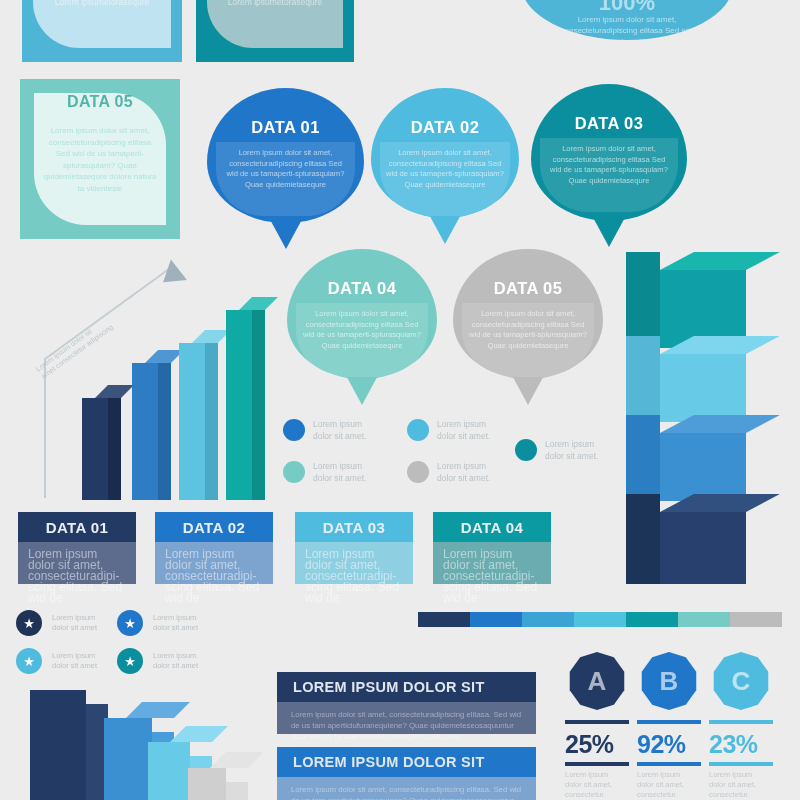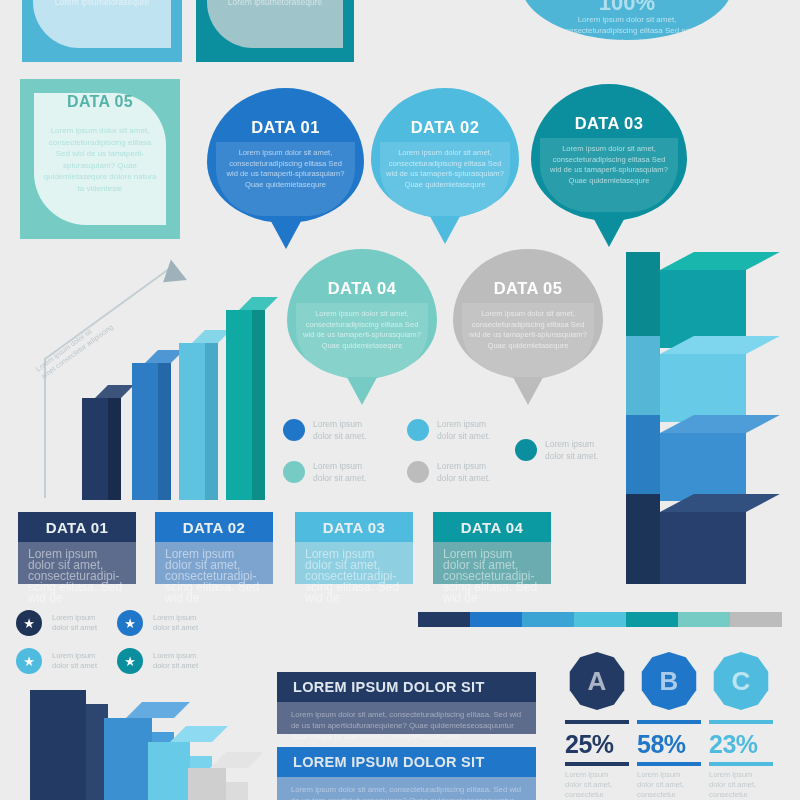--- a/index.html
+++ b/index.html
@@ -355,21 +355,21 @@
     </div>
     <div class="poly" id="poly2" style="left: 152px; top: 0px; background: rgb(79, 187, 223);">
       <span>C</span>
     </div>
 
     <div class="rule" id="rt0" style="left: 5px; top: 68px; width: 64px; background: rgb(34, 58, 100);"></div>
     <div class="rule" id="rt1" style="left: 77px; top: 68px; width: 64px; background: rgb(32, 119, 201);"></div>
     <div class="rule" id="rt2" style="left: 149px; top: 68px; width: 64px; background: rgb(79, 187, 223);"></div>
 
     <div class="pct" id="pct0" style="left: 5px; top: 78px; color: rgb(34, 58, 100);">25%</div>
-    <div class="pct" id="pct1" style="left: 77px; top: 78px; color: rgb(32, 119, 201);">58%</div>
+    <div class="pct" id="pct1" style="left: 77px; top: 78px; color: rgb(32, 119, 201);">92%</div>
     <div class="pct" id="pct2" style="left: 149px; top: 78px; color: rgb(79, 187, 223);">23%</div>
 
     <div class="rule" id="rb0" style="left: 5px; top: 110px; width: 64px; background: rgb(34, 58, 100);"></div>
     <div class="rule" id="rb1" style="left: 77px; top: 110px; width: 64px; background: rgb(32, 119, 201);"></div>
     <div class="rule" id="rb2" style="left: 149px; top: 110px; width: 64px; background: rgb(79, 187, 223);"></div>
 
     <div class="pctcap" style="left:5px;top:118px;width:64px;white-space:pre-line;">Lorem ipsum
 dolor sit amet,
 consectetur</div>
     <div class="pctcap" style="left:77px;top:118px;width:64px;white-space:pre-line;">Lorem ipsum

